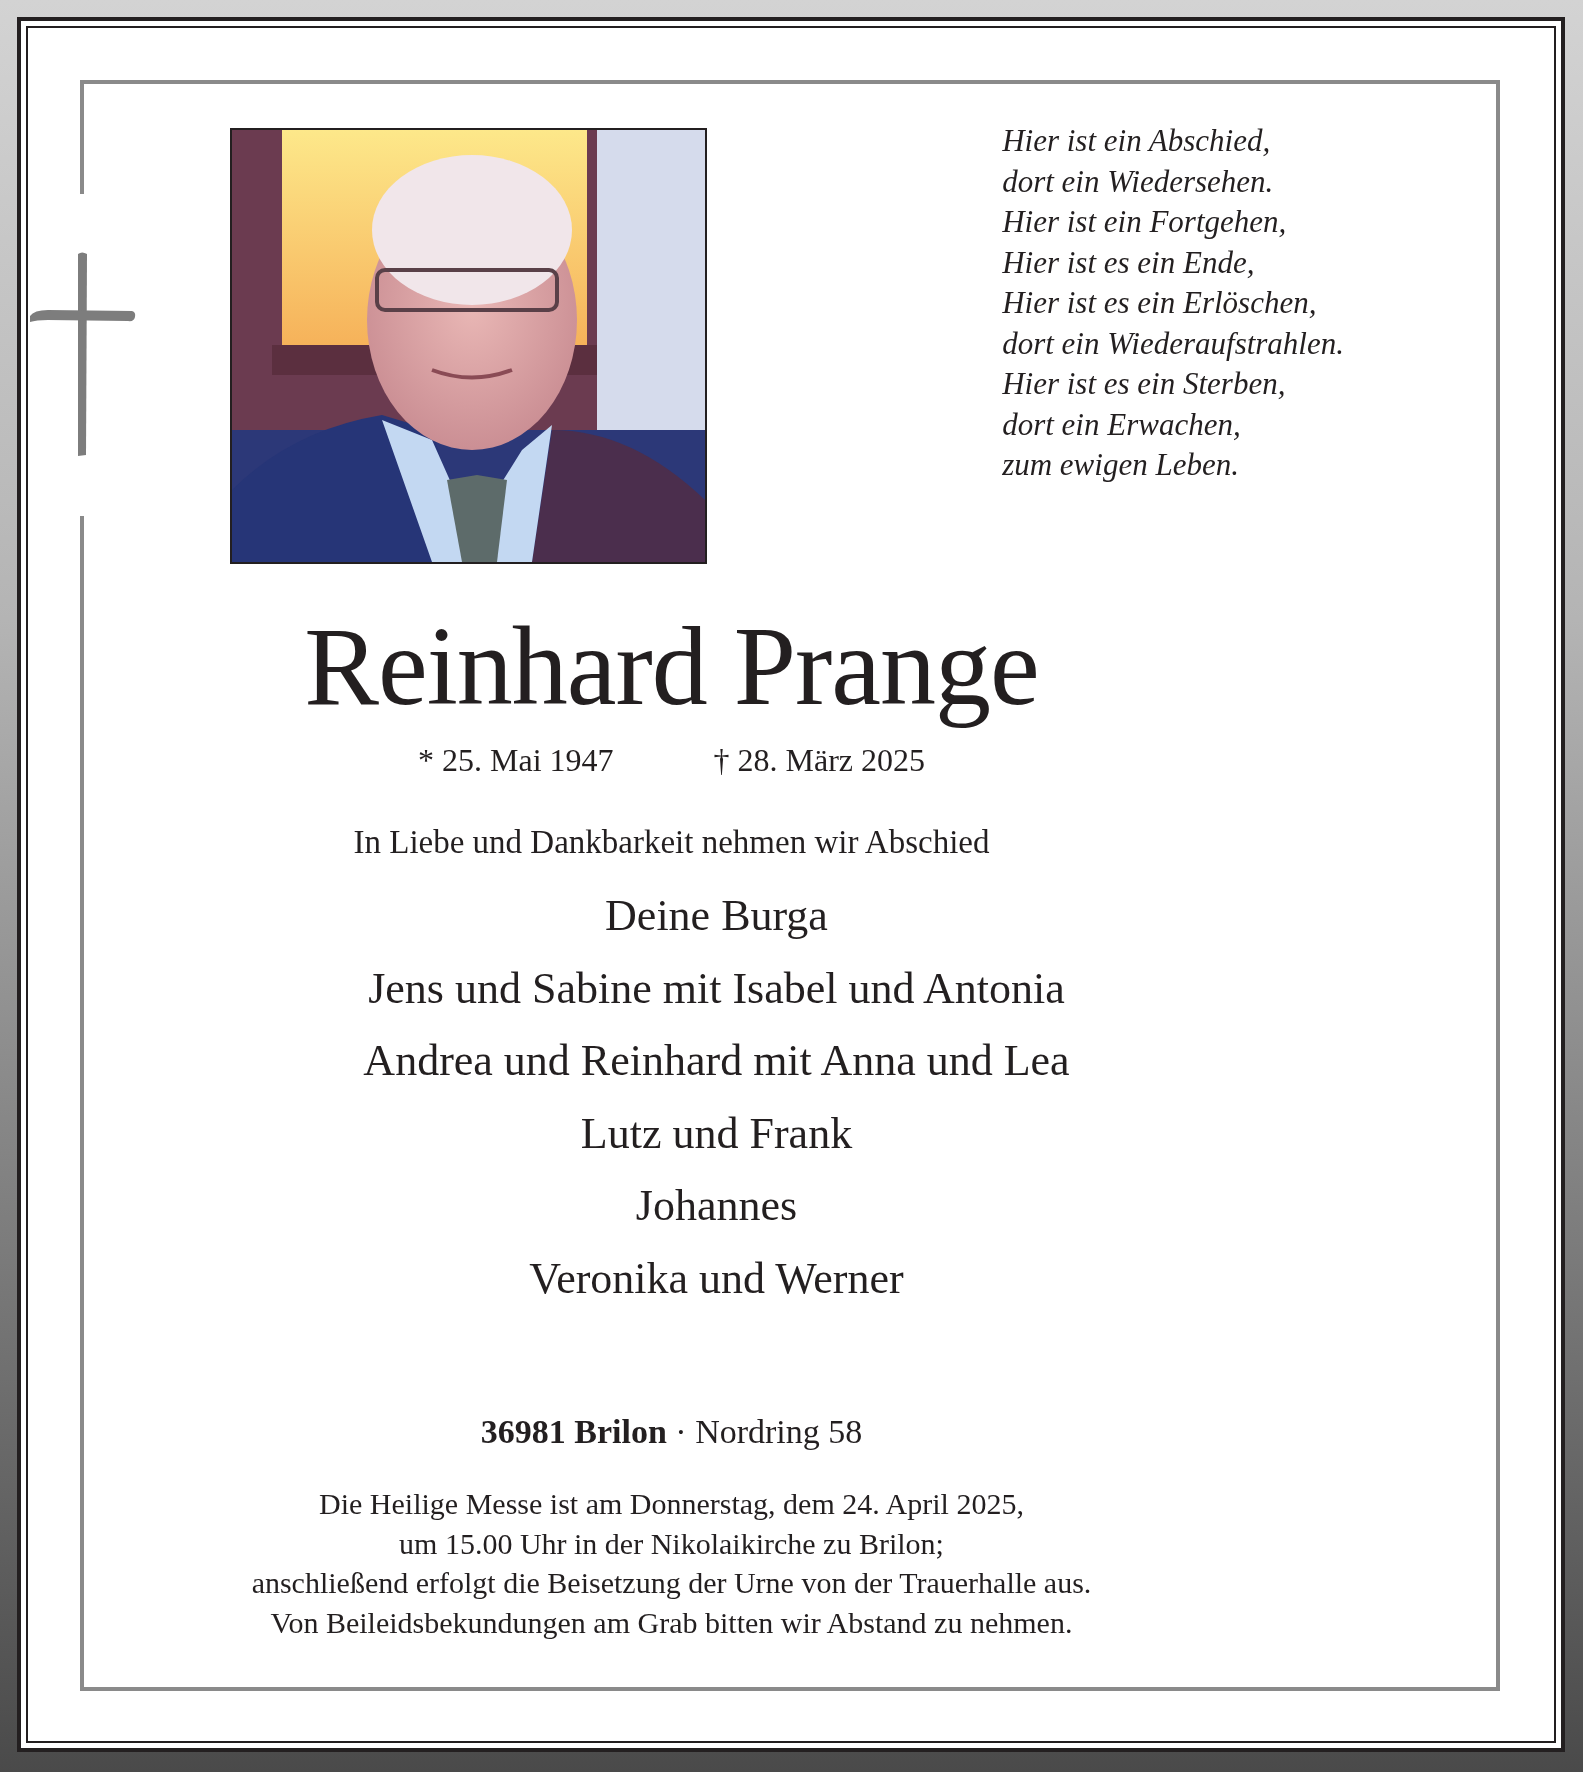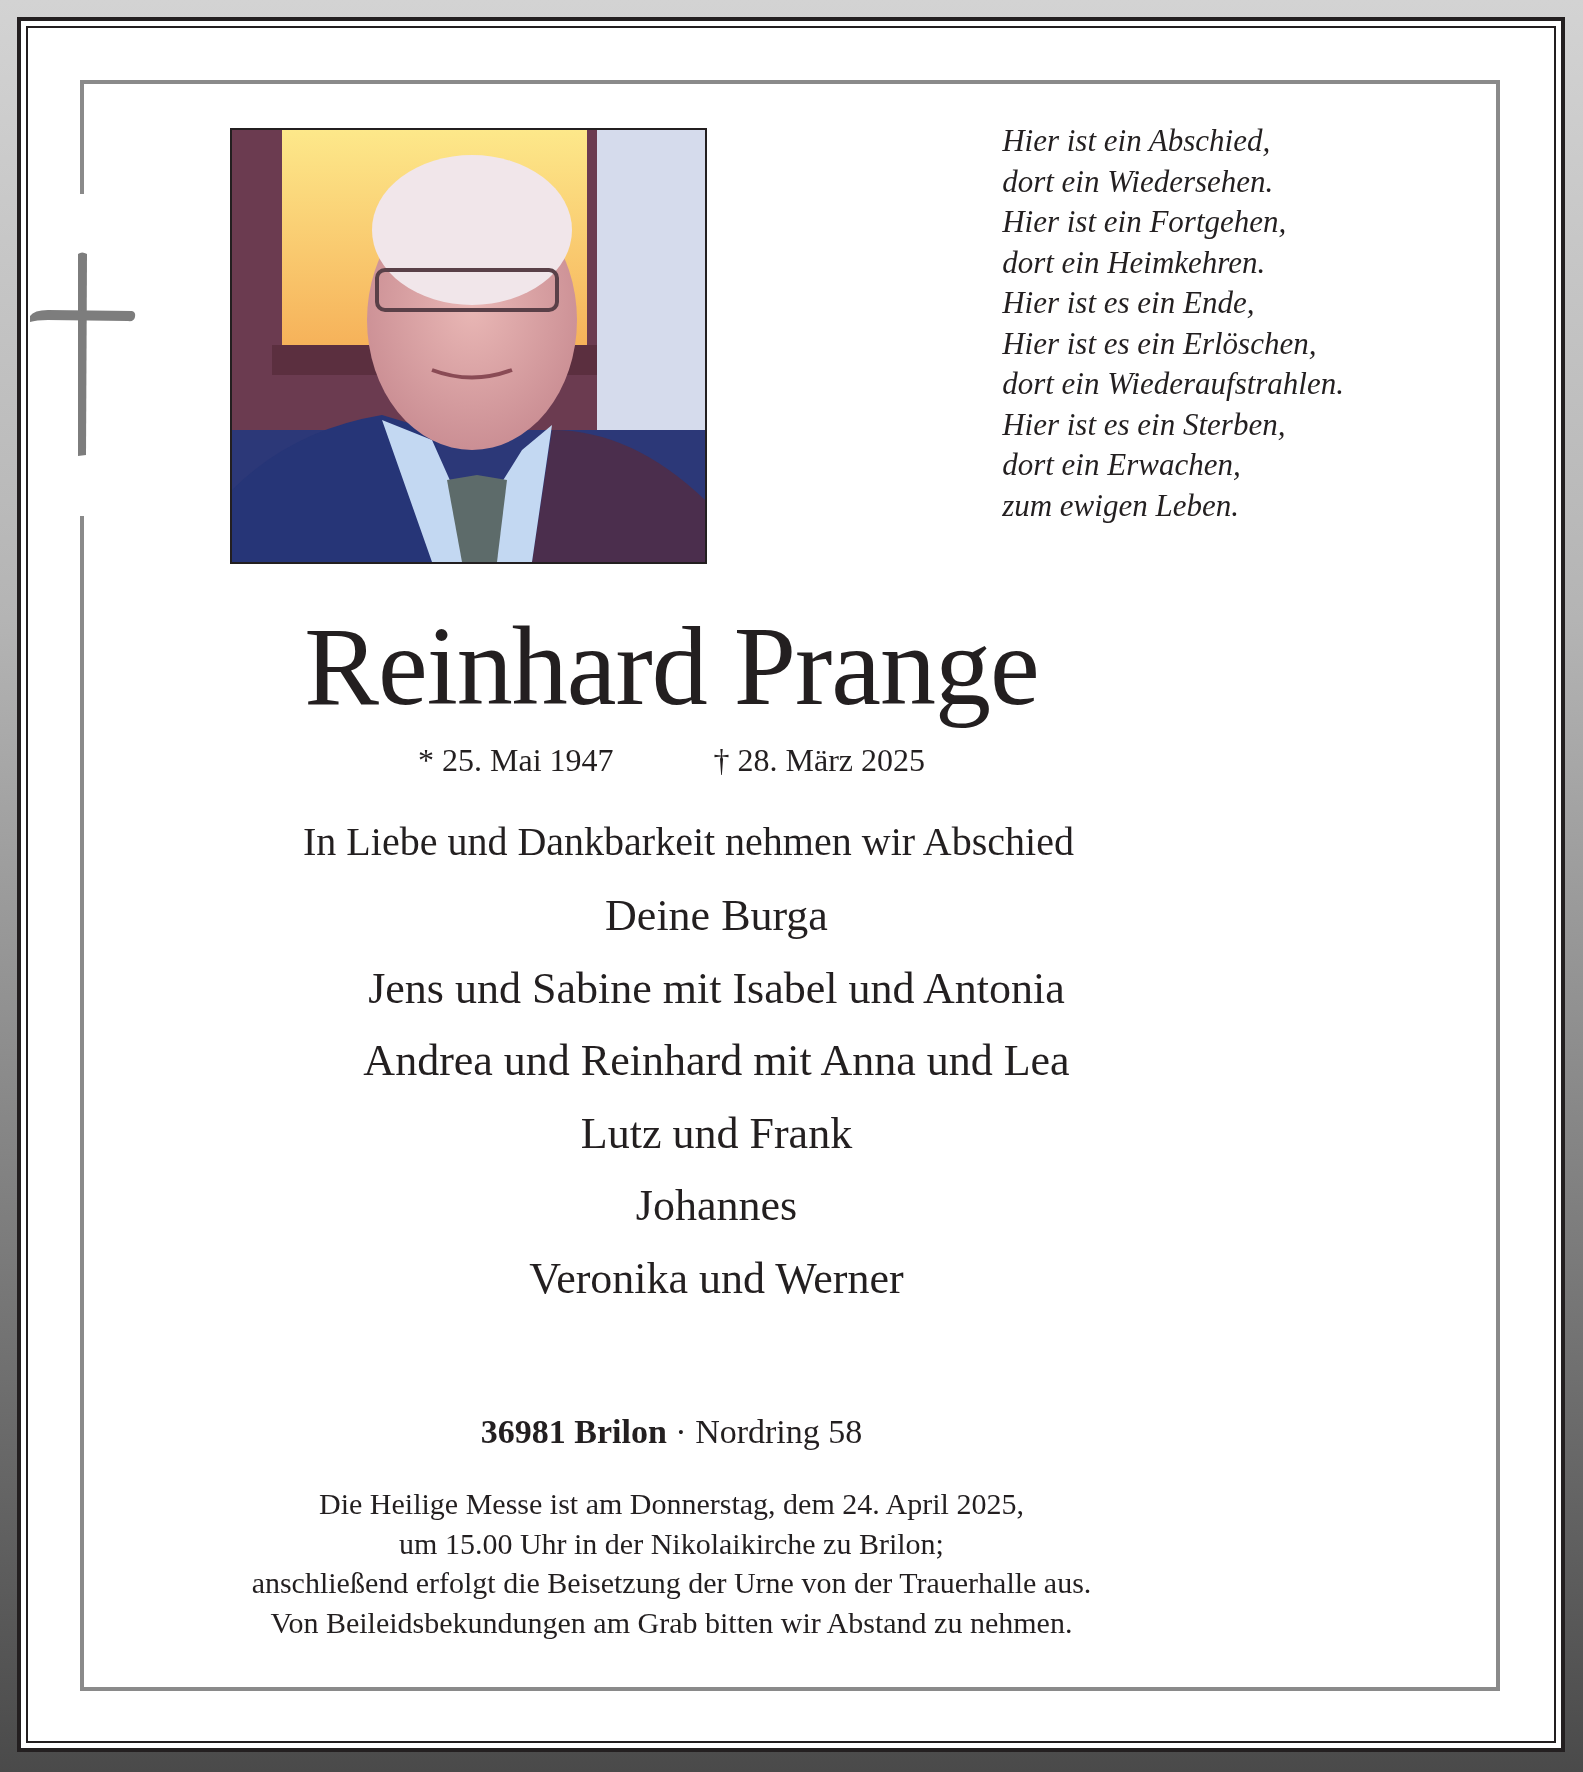--- a/index.html
+++ b/index.html
@@ -18,21 +18,21 @@
   .gray-frame-left-b { position:absolute; left:80px; top:516px; width:4px; height:1175px; background:#8a8a8a; }
   .cross { position:absolute; left:28px; top:250px; width:110px; height:210px; }
   .photo { position:absolute; left:230px; top:128px; width:477px; height:436px; box-sizing:border-box; border:2px solid #231f20; overflow:hidden; }
   .poem { position:absolute; right:239px; top:121px; text-align:left; font-style:italic; font-size:31px; line-height:40.5px; white-space:nowrap; }
   .poem div { margin:0; }
   .center { position:absolute; left:0; width:1343px; text-align:center; white-space:nowrap; }
   .name { top:606px; font-size:112px; line-height:120px; letter-spacing:-1px; }
   .dates { top:740px; font-size:32px; line-height:40px; }
   .dates span { display:inline-block; }
   .dates .gap { width:100px; }
-  .intro { top:822px; font-size:40px; line-height:40px;padding-left:17px; }
+  .intro { top:822px; font-size:33px; line-height:40px; }
   .family { top:880px; font-size:44px; line-height:72.5px;padding-left:45px; }
   .address { top:1412px; font-size:34px; line-height:40px; }
   .address b { font-weight:bold; }
   .service { top:1484px; font-size:30px; line-height:39.7px; }
 </style>
 </head>
 <body>
 
 <div class="sheet"></div>
 <div class="sheet-inner-line"></div>
@@ -73,21 +73,20 @@
     <ellipse cx="240" cy="100" rx="100" ry="75" fill="#f1e6ea"></ellipse>
     <rect x="145" y="140" width="180" height="40" fill="none" stroke="#5a4048" stroke-width="4" rx="8"></rect>
     <path d="M200 240 Q240 255 280 240" stroke="#8a4b55" stroke-width="4" fill="none"></path>
   </svg>
 </div>
 
 <div class="poem">
   <div>Hier ist ein Abschied,</div>
   <div>dort ein Wiedersehen.</div>
   <div>Hier ist ein Fortgehen,</div>
-  <div>dort ein Heimkehren.</div>
   <div>Hier ist es ein Ende,</div>
   <div>Hier ist es ein Erlöschen,</div>
   <div>dort ein Wiederaufstrahlen.</div>
   <div>Hier ist es ein Sterben,</div>
   <div>dort ein Erwachen,</div>
   <div>zum ewigen Leben.</div>
 </div>
 
 <div class="center name">Reinhard Prange</div>
 

